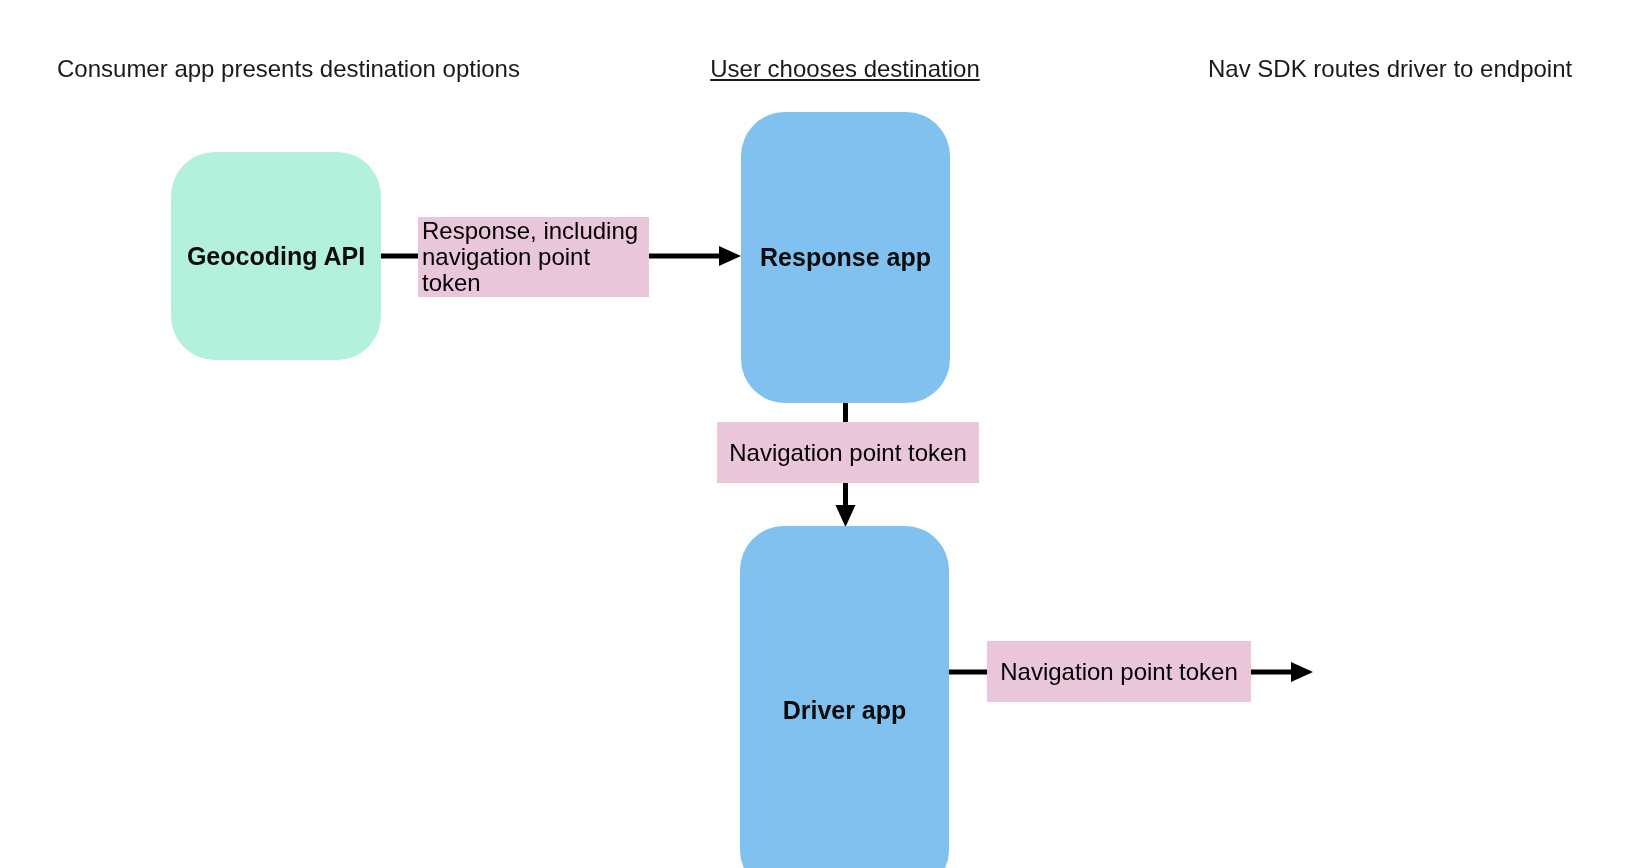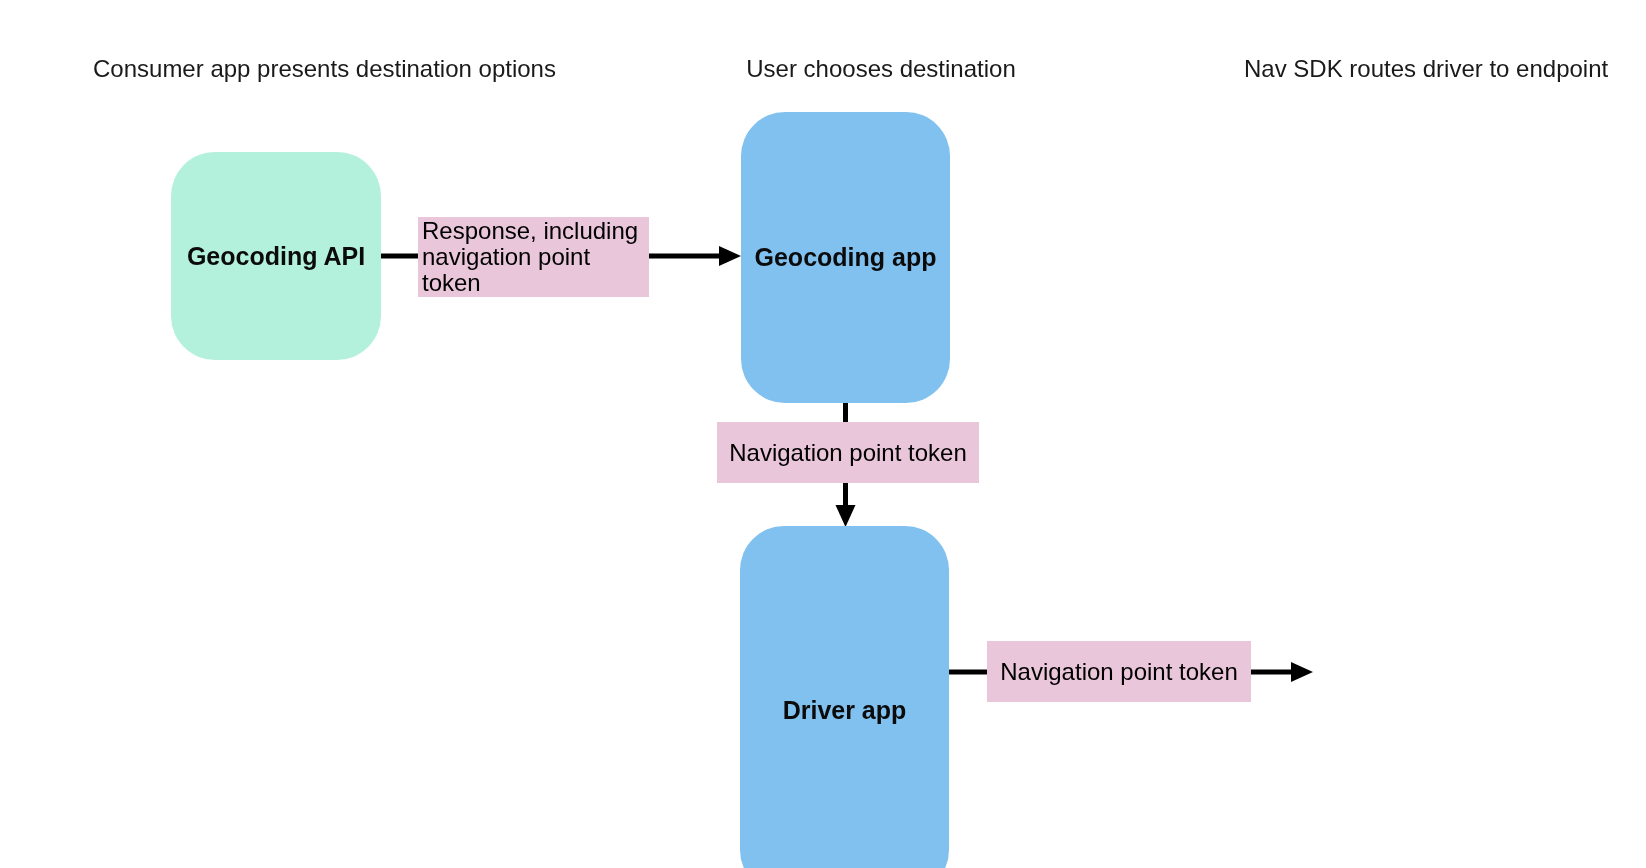--- a/index.html
+++ b/index.html
@@ -15,23 +15,22 @@
     background: #ffffff;
     overflow: hidden;
   }
   .stage-label {
     position: absolute;
     top: 55px;
     font-size: 24px;
     line-height: 28px;
     color: #1a1a1a;
     white-space: nowrap;
-    margin-left: 36px;
   }
-  .stage-label.centered { transform: translateX(-50%); }
+  .stage-label.centered { transform: translateX(-50%); text-decoration: underline; }
   .node {
     position: absolute;
     border-radius: 44px;
     display: flex;
     align-items: center;
     justify-content: center;
   }
   .node .node-label {
     font-size: 25px;
     font-weight: 700;
@@ -93,21 +92,21 @@
 
       <line x1="1251" y1="672" x2="1292" y2="672"></line>
       <polygon points="1291,662 1291,682 1313,672" stroke="none"></polygon>
     </g>
   </svg>
 
   <div class="node node-geocoding" style="background: rgb(179, 241, 220);">
     <span class="node-label">Geocoding API</span>
   </div>
   <div class="node node-consumer" style="background: rgb(128, 193, 240);">
-    <span class="node-label">Geocoding app</span>
+    <span class="node-label">Response app</span>
   </div>
   <div class="node node-driver" style="background: rgb(128, 193, 240);">
     <span class="node-label">Driver app</span>
   </div>
 
   <div class="edge-label edge-label-1" style="background: rgb(234, 198, 219);">Response, including navigation point token</div>
   <div class="edge-label edge-label-2" style="background: rgb(234, 198, 219);">Navigation point token</div>
   <div class="edge-label edge-label-3" style="background: rgb(234, 198, 219);">Navigation point token</div>
 
 </div>

